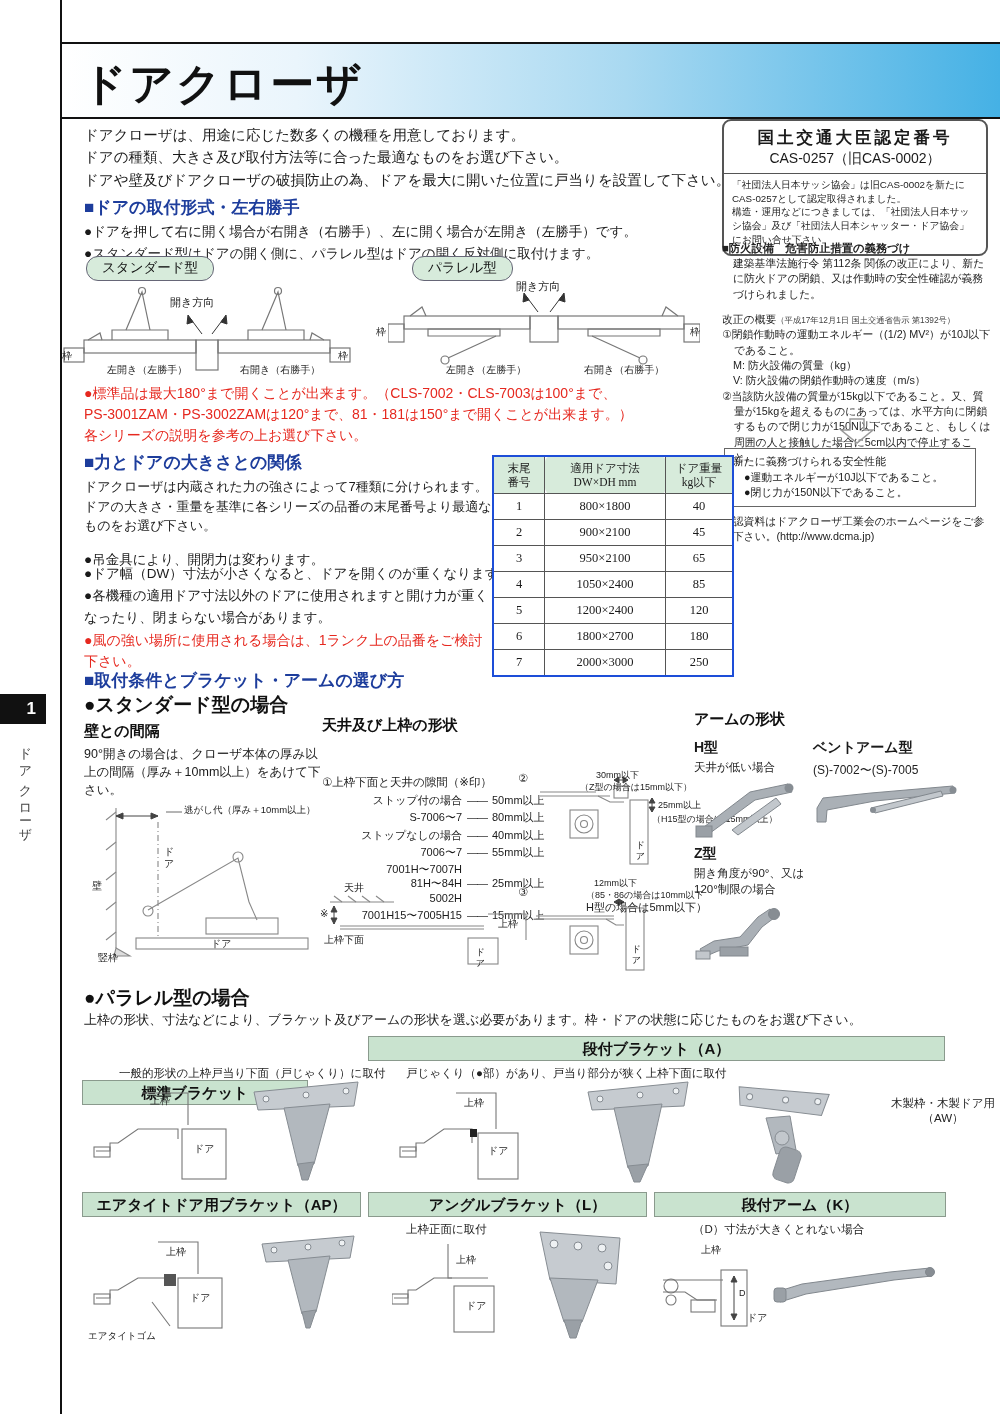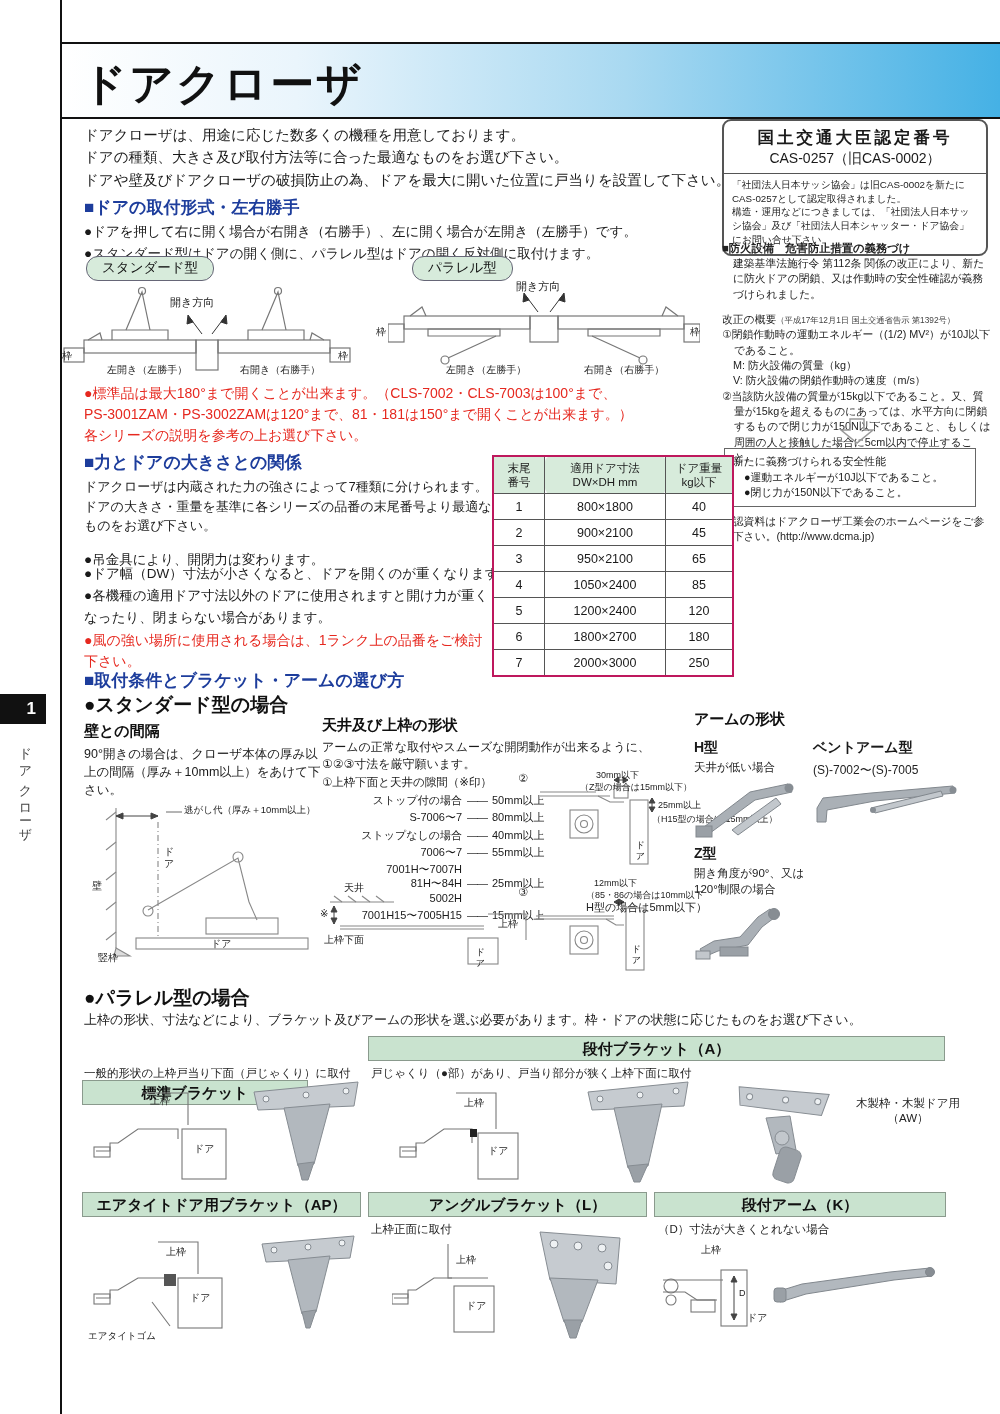--- a/index.html
+++ b/index.html
@@ -40,31 +40,31 @@
   .h-col{font-size:15px;font-weight:bold;color:#111;}
   .red{color:#e6281f;}
   .bullets{font-size:13.5px;line-height:1.6;}
   .badge{padding:2px 15px 3px;border:1.5px solid #667;border-radius:12px;background:#d7ebdb;
          font-size:13.5px;color:#111;display:inline-block;}
   
   .size-table{border-collapse:collapse;font-size:12.5px;background:#fff;}
   .size-table th,.size-table td{border:1px solid #555;text-align:center;padding:0 4px;}
   .size-table th{background:#d7ebdb;font-weight:normal;font-size:11.5px;line-height:1.25;height:36px;}
   .size-table td{height:25px;}
-  .size-table{border:2px solid #be185d;}
+  .size-table{border:2px solid #1d4ed8;font-family:Liberation Serif, serif;}
   
   .spec-row{display:flex;align-items:center;font-size:11px;line-height:1.3;margin-bottom:3px;}
   .spec-name{width:132px;text-align:right;}
   .spec-dash{margin:0 5px;color:#333;letter-spacing:-1px;}
   .lab{position:absolute;font-size:10px;color:#222;white-space:nowrap;line-height:1.25;}
   .vlab{writing-mode:vertical-rl;letter-spacing:2px;}
   svg{display:block;}
   .bar{height:25px;background:#c9e3cf;border:1px solid #8a9a8d;box-sizing:border-box;
        text-align:center;font-size:15px;font-weight:bold;line-height:23px;color:#111;}
-  .desc{font-size:11.5px;color:#222;}
+  .desc{font-size:11.5px;color:#222;margin-left:35px;}
   .arm-name{font-size:14px;font-weight:bold;}
   .arm-desc{font-size:11.5px;color:#222;line-height:1.35;}
 </style>
 </head>
 <body>
 
 <div class="page">
 
   <div class="abs vline"></div>
   <div class="abs tab1">1</div>
@@ -273,21 +273,20 @@
       </g>
     </svg>
     <span class="lab" style="left:98px;top:4px;font-size:9.5px;">逃がし代（厚み＋10mm以上）</span>
     <span class="lab vlab" style="left:76px;top:40px;">ドア</span>
     <span class="lab vlab" style="left:4px;top:72px;">壁</span>
     <span class="lab" style="left:125px;top:138px;">ドア</span>
     <span class="lab" style="left:12px;top:152px;">竪枠</span>
   </div>
 
   <div class="abs h-col" style="left:322px;top:716px;">天井及び上枠の形状</div>
-  <div class="abs" style="left:322px;top:739px;width:345px;font-size:12px;line-height:1.4;">アームの正常な取付やスムーズな開閉動作が出来るように、①②③寸法を厳守願います。</div>
   <div class="abs" style="left:322px;top:775px;font-size:11.5px;">①上枠下面と天井の隙間（※印）</div>
 
   <div class="abs" style="left:330px;top:793px;width:235px;">
     <div class="spec-row">
         <span class="spec-name">ストップ付の場合</span>
         <span class="spec-dash">——</span>
         <span>50mm以上</span>
       </div>
     <div class="spec-row">
         <span class="spec-name">S-7006〜7</span>

